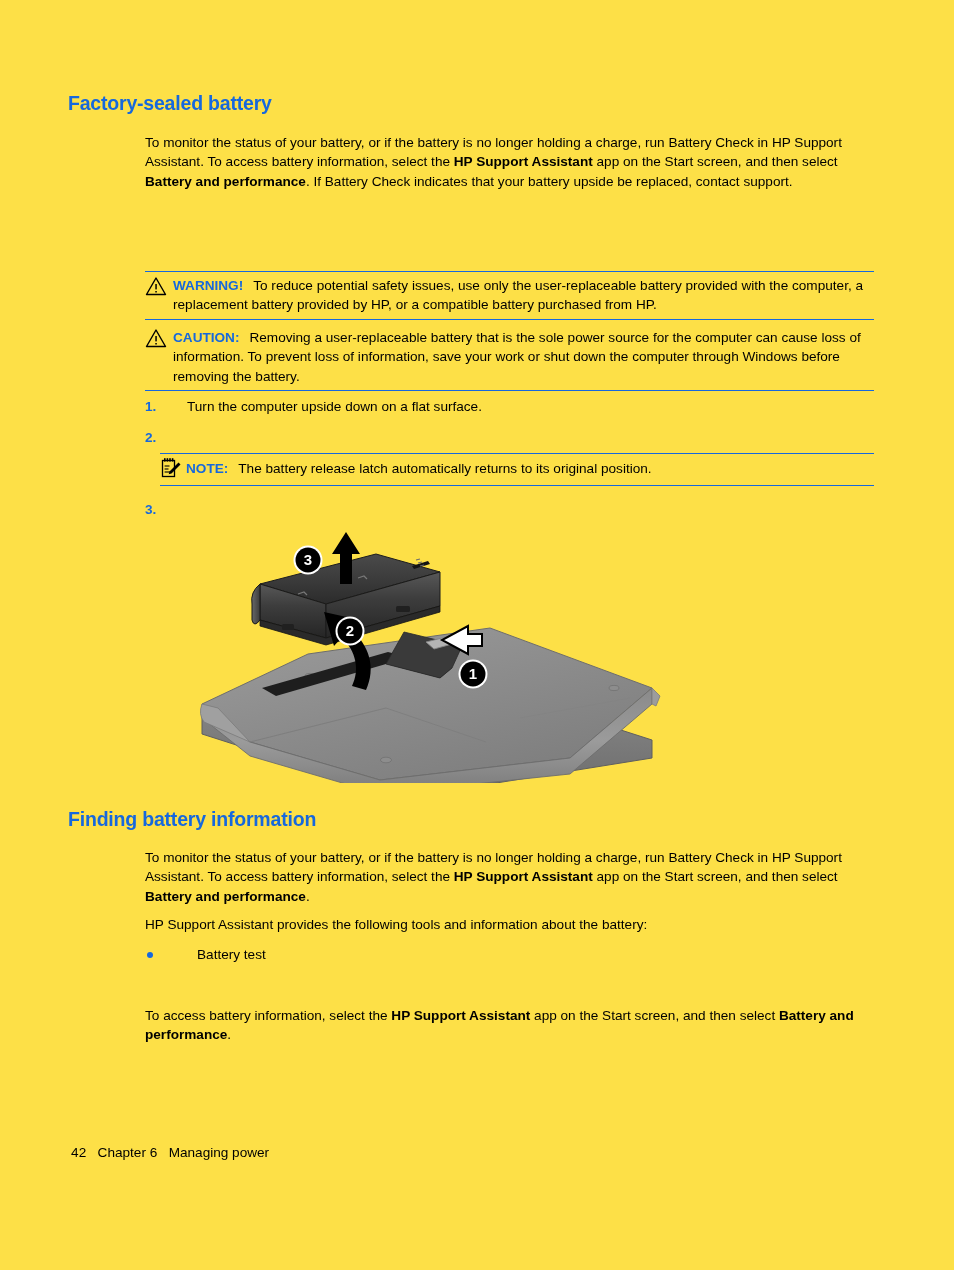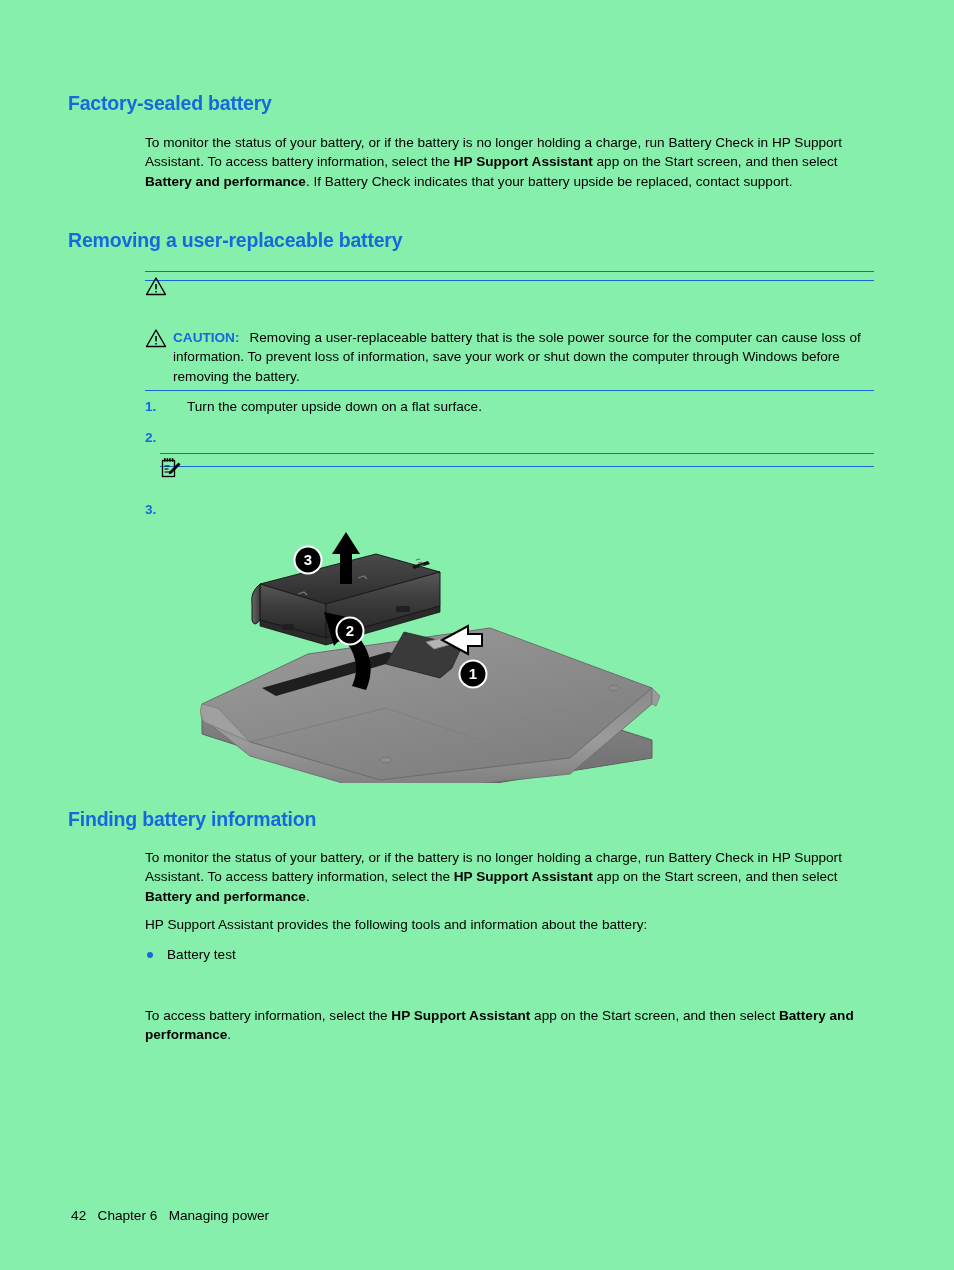--- a/index.html
+++ b/index.html
@@ -8,21 +8,21 @@
     background: #ffffff;
   }
   body {
     font-family: "Liberation Sans", sans-serif;
     color: #000000;
   }
   .page {
     position: relative;
     width: 954px;
     height: 1270px;
-    background: #86efac;
+    background: #fde047;
     overflow: hidden;
   }
 
   
   .h1 {
     position: absolute;
     font-size: 19.5px;
     font-weight: bold;
     color: #1668dd;
     letter-spacing: -0.2px;
@@ -95,21 +95,21 @@
   }
   .bullet-dot {
     position: absolute;
     left: 2px;
     top: 7px;
     width: 6px;
     height: 6px;
     border-radius: 50%;
     background: #1668dd;
   }
-  .bullet-body { margin-left: 22px; }
+  .bullet-body { margin-left: 52px; }
 
   
   .footer {
     position: absolute;
     font-size: 13.6px;
     color: #000000;
     white-space: pre;
   }
 
   
@@ -127,31 +127,31 @@
 <body>
 
 <div class="page">
 
   <div class="h1" style="left:68px; top:92px;">Factory-sealed battery</div>
 
   <div class="para" style="left:145px; top:133px; width:725px;">
     <span>To monitor the status of your battery, or if the battery is no longer holding a charge, run Battery Check in HP Support Assistant. To access battery information, select the </span><b>HP Support Assistant</b><span> app on the Start screen, and then select </span><b>Battery and performance</b><span>. If Battery Check indicates that your battery upside be replaced, contact support.</span>
   </div>
 
-  <div class="h1" style="left:68px; top:229px;">Removing a user-replaceable battery</div>
 
   <div class="admon" style="left:145px; top:271px; width:729px;">
     <div class="admon-inner">
       <span class="admon-icon">
         <svg width="22" height="20" viewBox="0 0 22 20">
           <polygon points="11,2 20.5,18.5 1.5,18.5" fill="none" stroke="#000000" stroke-width="1.4" stroke-linejoin="round"></polygon>
           <rect x="10.3" y="8" width="1.5" height="5.4" fill="#000000"></rect>
           <rect x="10.3" y="15" width="1.5" height="1.5" fill="#000000"></rect>
         </svg>
       </span>
+      <div class="admon-text"><span class="admon-kw">WARNING!</span><span class="admon-gap"></span><span>To reduce potential safety issues, use only the user-replaceable battery provided with the computer, a replacement battery provided by HP, or a compatible battery purchased from HP.</span></div>
     </div>
   </div>
 
   <div class="admon" style="left:145px; top:324px; width:729px; border-top:none;">
     <div class="admon-inner">
       <span class="admon-icon">
         <svg width="22" height="20" viewBox="0 0 22 20">
           <polygon points="11,2 20.5,18.5 1.5,18.5" fill="none" stroke="#000000" stroke-width="1.4" stroke-linejoin="round"></polygon>
           <rect x="10.3" y="8" width="1.5" height="5.4" fill="#000000"></rect>
           <rect x="10.3" y="15" width="1.5" height="1.5" fill="#000000"></rect>
@@ -178,20 +178,21 @@
           <rect x="4" y="1.2" width="1.6" height="3.4" fill="#000000"></rect>
           <rect x="6.6" y="1.2" width="1.6" height="3.4" fill="#000000"></rect>
           <rect x="9.2" y="1.2" width="1.6" height="3.4" fill="#000000"></rect>
           <rect x="11.8" y="1.2" width="1.6" height="3.4" fill="#000000"></rect>
           <line x1="4.6" y1="9" x2="9.5" y2="9" stroke="#000000" stroke-width="1.1"></line>
           <line x1="4.6" y1="12" x2="8.5" y2="12" stroke="#000000" stroke-width="1.1"></line>
           <line x1="4.6" y1="15" x2="10" y2="15" stroke="#000000" stroke-width="1.1"></line>
           <polygon points="9.5,14.5 18.5,5.5 20.5,7.5 11.5,16.5 8.7,17.3" fill="#000000"></polygon>
         </svg>
       </span>
+      <div class="admon-text"><span class="admon-kw">NOTE:</span><span class="admon-gap"></span><span>The battery release latch automatically returns to its original position.</span></div>
     </div>
   </div>
 
   <div class="step" style="left:145px; top:500px; width:725px;">
     <span class="step-num">3.</span>
   </div>
 
   <div class="figure" style="left:190px; top:528px; width:480px; height:255px;">
     <svg width="480" height="255" viewBox="0 0 480 255">
       <defs>
@@ -310,17 +311,17 @@
   <div class="bullet" style="left:145px; top:945px; width:725px;">
     <span class="bullet-dot"></span>
     <span class="bullet-body">Battery test</span>
   </div>
 
 
   <div class="para" style="left:145px; top:1006px; width:710px;">
     <span>To access battery information, select the </span><b>HP Support Assistant</b><span> app on the Start screen, and then select </span><b>Battery and performance</b><span>.</span>
   </div>
 
-  <div class="footer" style="left:56px; top:1193px;">
+  <div class="footer" style="left:56px; top:1130px;">
     <span>42</span><span>   </span><span>Chapter 6</span><span>   </span><span>Managing power</span>
   </div>
 
 </div>
 
 </body></html>

